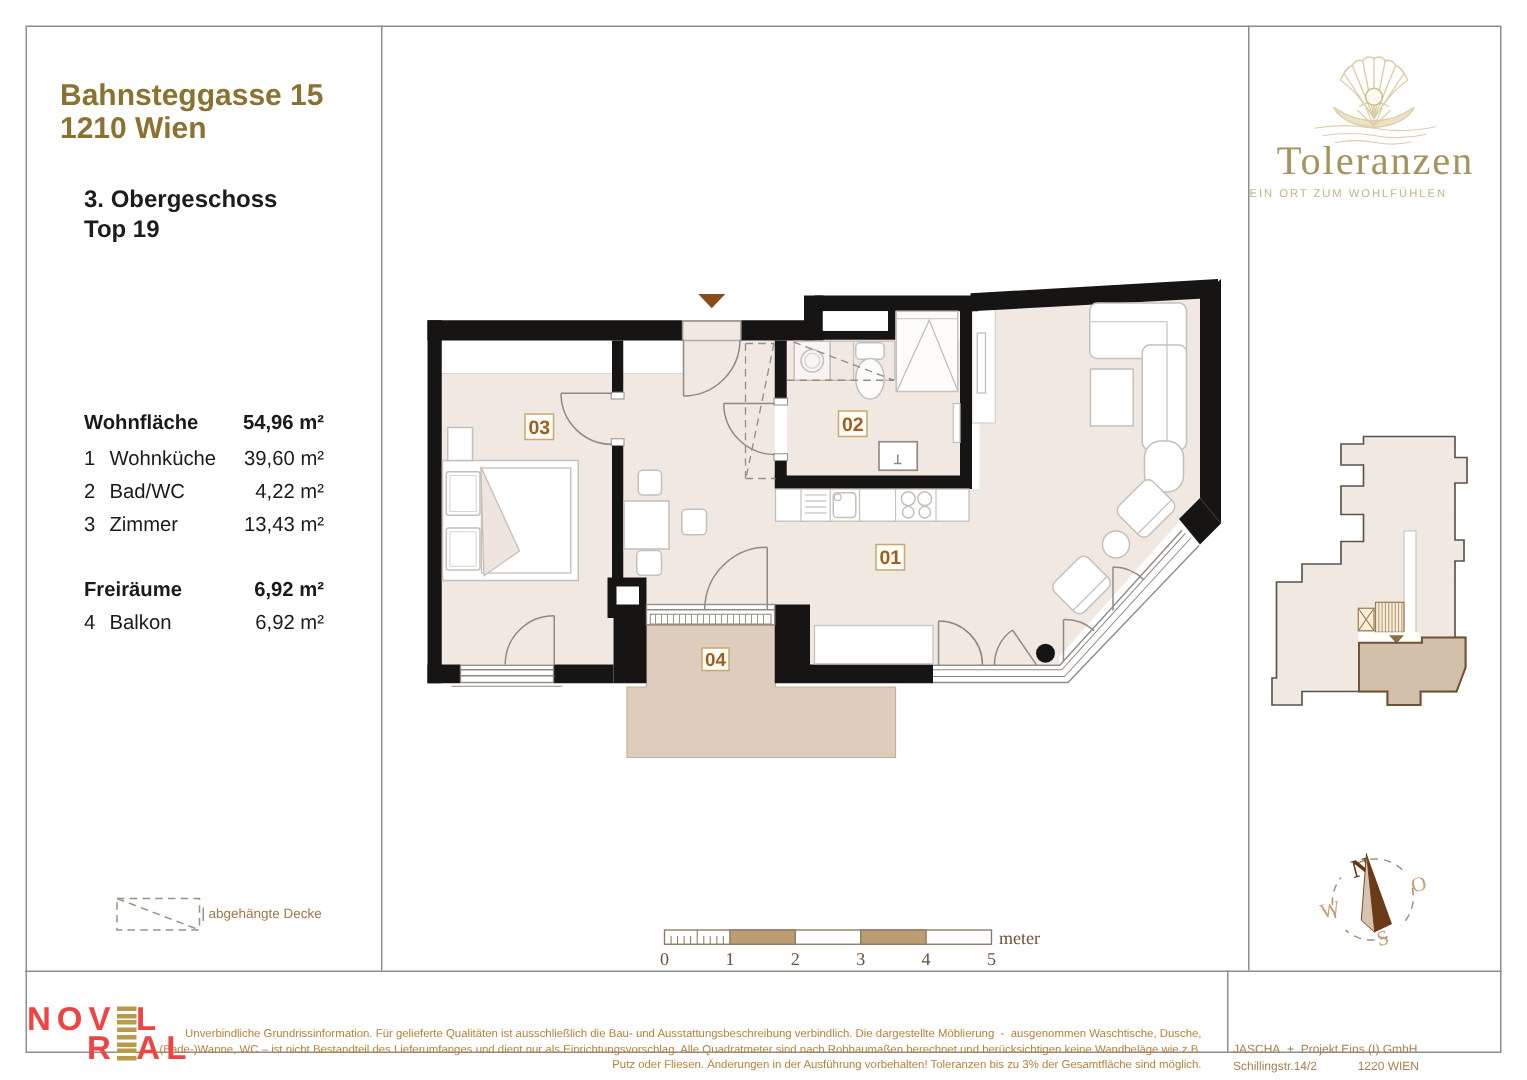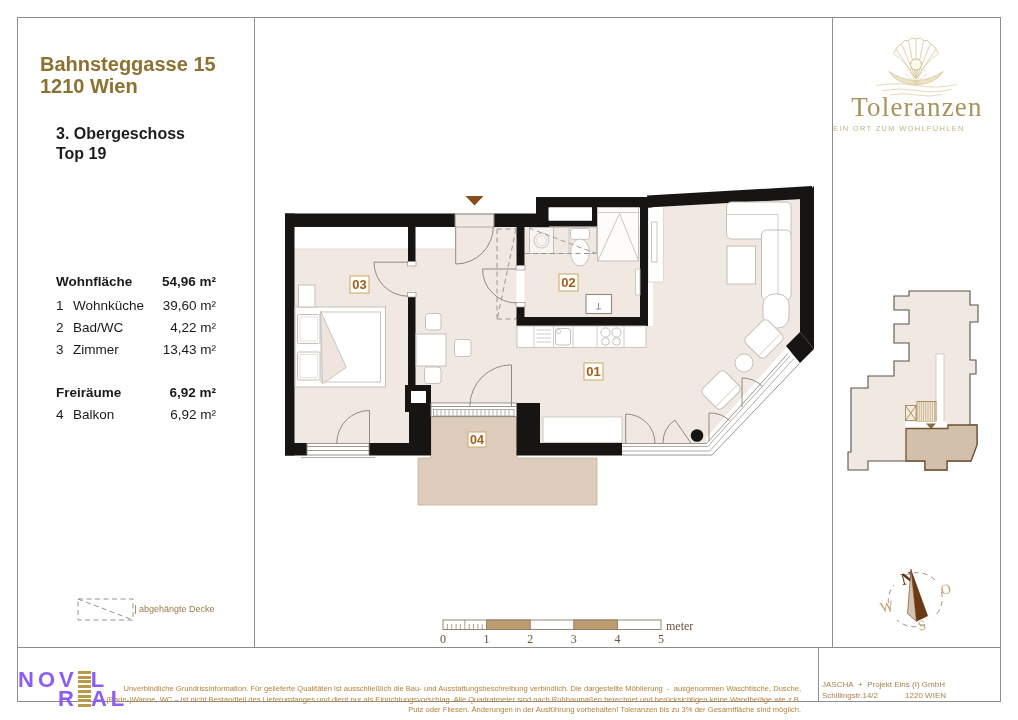--- a/index.html
+++ b/index.html
@@ -61,33 +61,33 @@
 </div>
 
 <div class="abs" style="left:139px;top:604px;font-size:9px;color:#9c7a4e;">abgehängte Decke</div>
 
 <div class="abs" style="left:41px;top:684px;width:760px;font-size:7.6px;line-height:10.6px;color:#b5813c;text-align:right;">
 Unverbindliche Grundrissinformation. Für gelieferte Qualitäten ist ausschließlich die Bau- und Ausstattungsbeschreibung verbindlich. Die dargestellte Möblierung &nbsp;- &nbsp;ausgenommen Waschtische, Dusche,<br>
 (Bade-)Wanne, WC – ist nicht Bestandteil des Lieferumfanges und dient nur als Einrichtungsvorschlag. Alle Quadratmeter sind nach Rohbaumaßen berechnet und berücksichtigen keine Wandbeläge wie z.B.<br>
 Putz oder Fliesen. Änderungen in der Ausführung vorbehalten! Toleranzen bis zu 3% der Gesamtfläche sind möglich.
 </div>
 
-<div class="abs" style="left:822px;top:679px;width:124px;font-size:8px;line-height:11px;color:#a8814f;white-space:nowrap;">
+<div class="abs" style="left:822px;top:694px;width:124px;font-size:8px;line-height:11px;color:#a8814f;white-space:nowrap;">
 JASCHA&nbsp; + &nbsp;Projekt Eins (I) GmbH<br>
 <span style="display:flex;">
       <span>Schillingstr.14/2</span>
       <span style="margin-left:auto;">1220 WIEN</span>
     </span>
 </div>
 
 <div class="abs" style="left:833px;top:92px;width:168px;text-align:center;font-family:'Liberation Serif',serif;font-size:27px;color:#a6945e;letter-spacing:1.2px;">Toleranzen</div>
 
 <div class="abs" style="left:833px;top:124px;width:168px;text-align:left;font-size:7.5px;color:#c2b588;letter-spacing:1.3px;white-space:nowrap;">EIN ORT ZUM WOHLFÜHLEN</div>
 
-<div class="abs" style="left:18px;top:670px;font-weight:bold;color:#8b5cf6;font-size:22px;letter-spacing:4px;line-height:18.5px;">
+<div class="abs" style="left:18px;top:670px;font-weight:bold;color:#ef4444;font-size:22px;letter-spacing:4px;line-height:18.5px;">
 <div>NOV<span style="display:inline-block;width:13px;position:relative;top:1px;"><i style="display:block;height:3px;background:#b89a4a;margin-bottom:1.6px;"></i><i style="display:block;height:3px;background:#b89a4a;margin-bottom:1.6px;"></i><i style="display:block;height:3px;background:#b89a4a;margin-bottom:1.6px;"></i><i style="display:block;height:3px;background:#b89a4a;"></i></span>L</div>
 <div style="margin-left:40px;">R<span style="display:inline-block;width:13px;position:relative;top:1px;"><i style="display:block;height:3px;background:#b89a4a;margin-bottom:1.6px;"></i><i style="display:block;height:3px;background:#b89a4a;margin-bottom:1.6px;"></i><i style="display:block;height:3px;background:#b89a4a;margin-bottom:1.6px;"></i><i style="display:block;height:3px;background:#b89a4a;"></i></span>AL</div>
 </div>
 
 <svg class="abs" style="left:0;top:0;" width="1018" height="720" viewBox="0 0 1018 720">
 <g stroke-linecap="butt">
 
 <polygon points="294,227 516.5,227 516.5,326 653,326 653,207 800,198 800,332 706,438 706,443 540,443 540,403 409,403 409,443 294,443" fill="#f1e8e1"></polygon>
 
 <rect x="524.5" y="226.5" width="116" height="91" fill="#f1e8e1"></rect>

